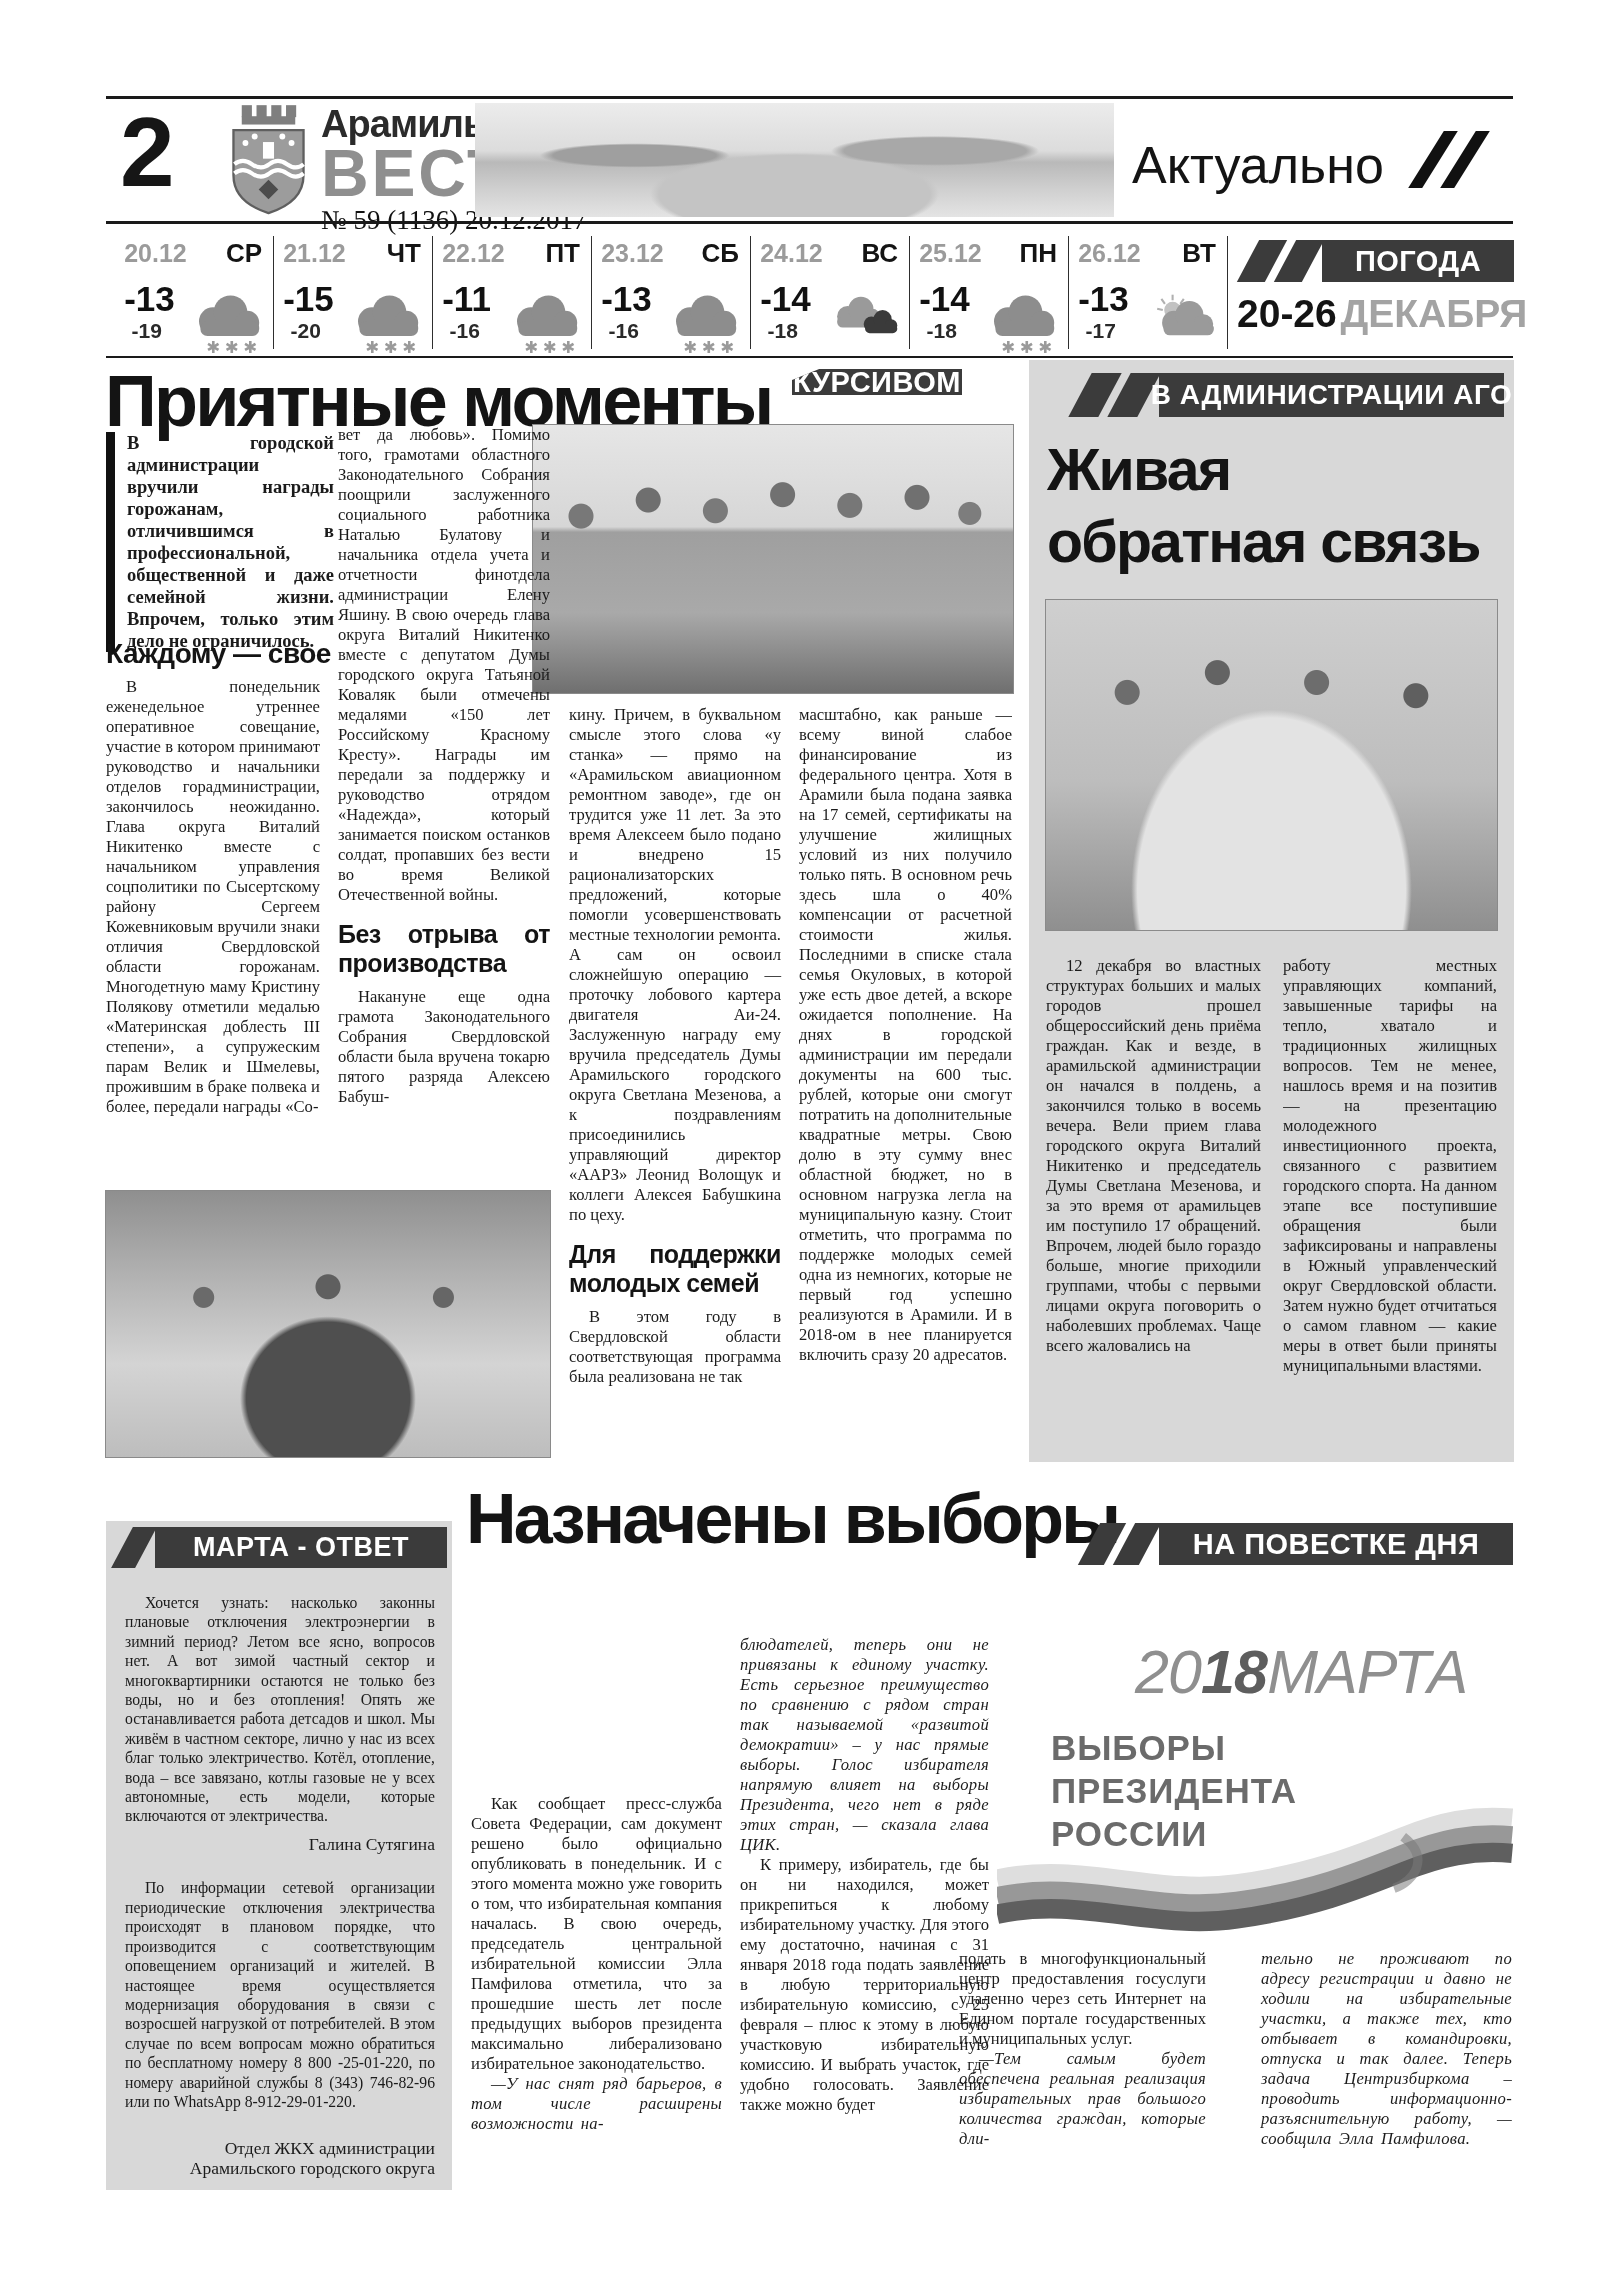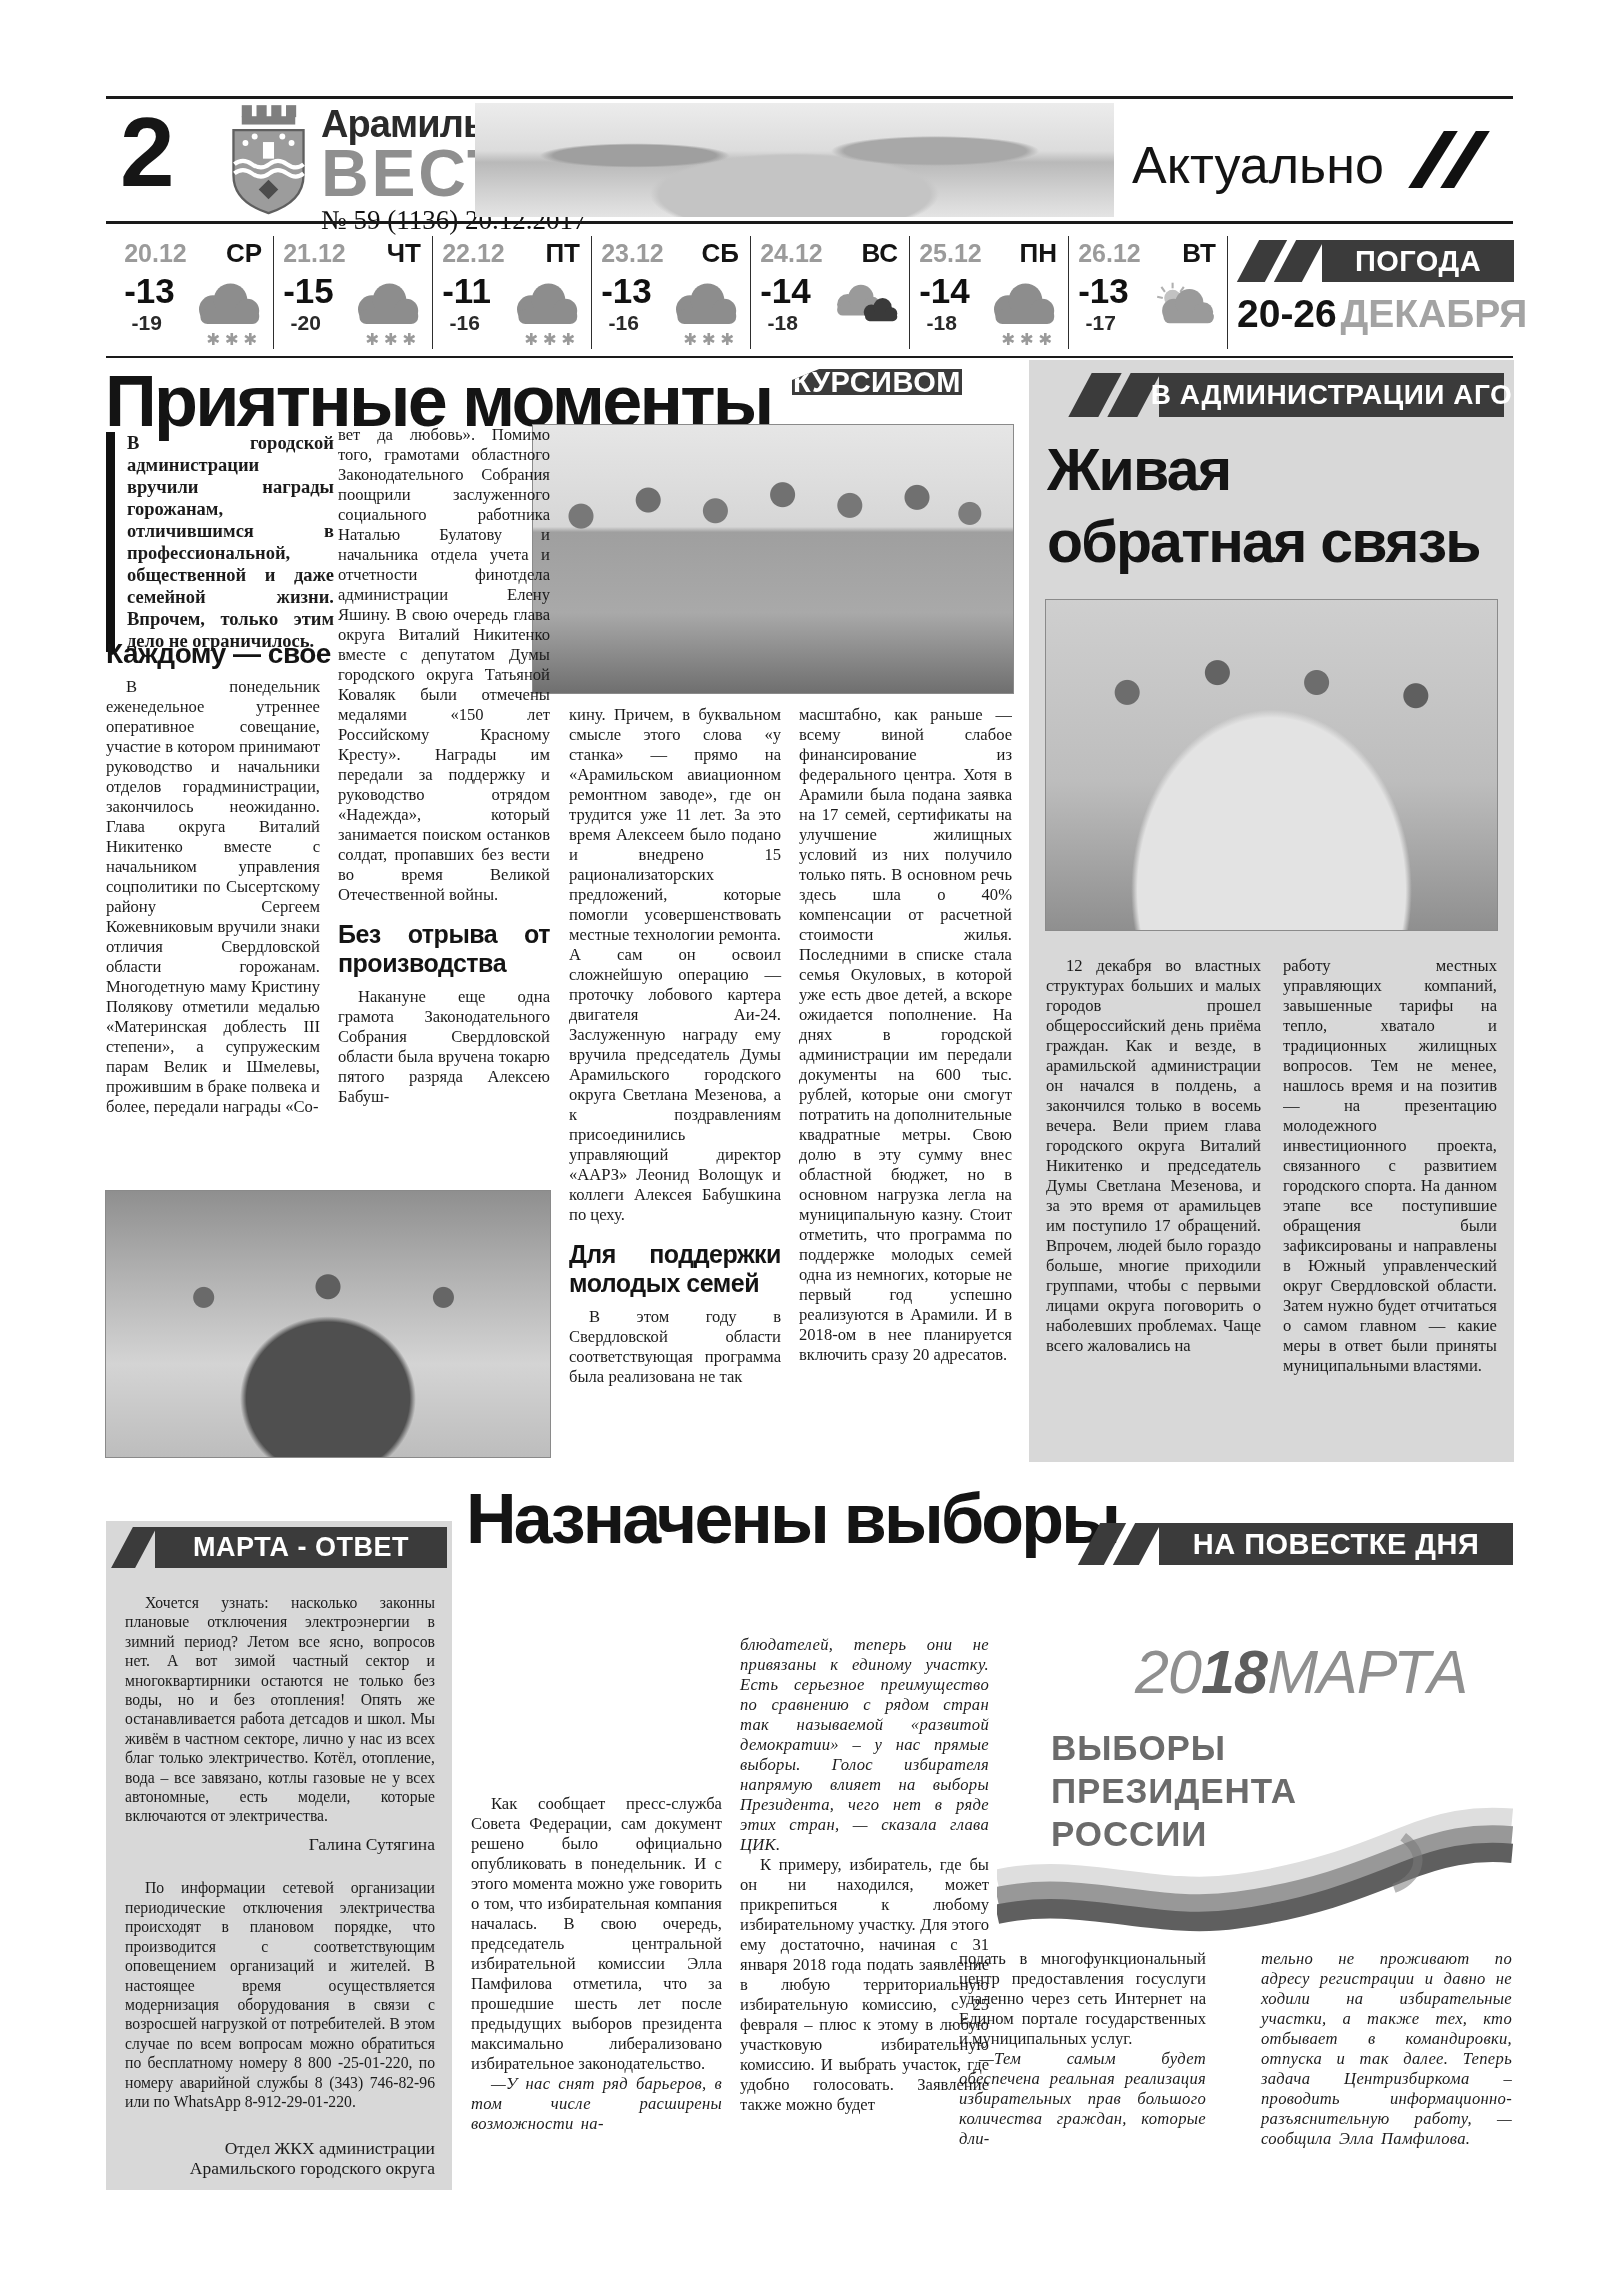--- a/index.html
+++ b/index.html
@@ -18,21 +18,21 @@
   .quote{font-style:italic;word-spacing:2.8px;letter-spacing:0.3px}
   .sig{text-align:right;font-size:17.5px}
   .photo{position:absolute;outline:0.9px solid #8a8a8a}
   .panel{position:absolute;background:#d8d8d8}
   
   .wbar{position:absolute;display:flex}
   .wcell{width:159px;border-right:1.8px solid #2e2e2e;padding:1.8px 11px 0 9.2px;font-family:"Liberation Sans",sans-serif}
   .wrow1{display:flex;justify-content:space-between;align-items:baseline}
   .wdate{color:#9b9b9b;font-weight:bold;font-size:25px}
   .wdow{color:#141414;font-weight:bold;font-size:26px}
-  .wrow2{display:flex;justify-content:space-between;align-items:center;margin-top:4px}
+  .wrow2{display:flex;justify-content:space-between;align-items:flex-end;margin-top:12px}
   .whi{font-size:35px;font-weight:bold;color:#111;line-height:1}
   .wlo{font-size:21px;font-weight:bold;color:#2a2a2a;padding-left:7.4px;margin-top:3.7px}
   .wicon svg{width:70px;height:50px}
   .wflakes{color:#9a9a9a;font-size:16.6px;letter-spacing:4.6px;text-align:right;margin-top:-5.5px;font-family:"DejaVu Sans",sans-serif}
   .pr-num{font-family:"Liberation Sans",sans-serif;font-weight:bold;font-size:39px;color:#141414}
   .pr-month{font-family:"Liberation Sans",sans-serif;font-weight:bold;font-size:39px;color:#a3a3a3}
   
   .brand-top{font-family:"Liberation Sans",sans-serif;font-weight:bold;font-size:38px;color:#2b2b2b;letter-spacing:-0.9px}
   .brand-bottom{font-family:"Liberation Sans",sans-serif;font-weight:bold;font-size:66px;color:#8f8f8f;letter-spacing:2.8px;line-height:.9;margin-top:-1.8px}
   .issue{font-size:27px;color:#111;margin-top:1.8px}

